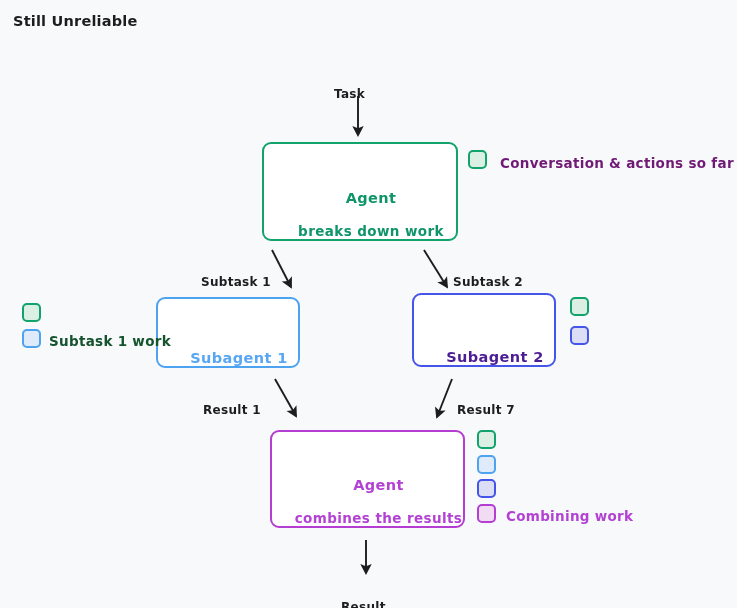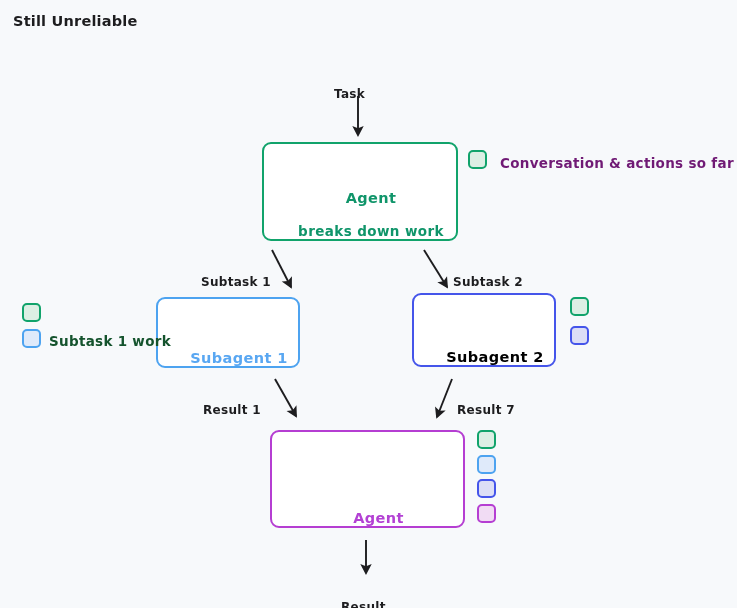--- a/index.html
+++ b/index.html
@@ -66,21 +66,21 @@
   #node-subagent-1 {
     left: 156px; top: 297px;
     width: 144px; height: 71px;
     border: 2.6px solid #4da3f0;
     color: #59a7f2;
   }
   #node-subagent-2 {
     left: 412px; top: 293px;
     width: 144px; height: 74px;
     border: 2.6px solid #4555ea;
-    color: #000000;
+    color: #4c1d95;
   }
   #node-agent-combines {
     left: 270px; top: 430px;
     width: 195px; height: 98px;
     border: 2.8px solid #b53ed2;
     color: #b341d4;
   }
 
   
   .edge-label {
@@ -184,30 +184,32 @@
   <div class="abs node" id="node-subagent-1">
     <div class="line1">Subagent 1</div>
   </div>
 
   <div class="abs node" id="node-subagent-2">
     <div class="line1">Subagent 2</div>
   </div>
 
   <div class="abs node" id="node-agent-combines">
     <div class="line1">Agent</div>
+    <div class="line2">combines the results</div>
   </div>
 
   <div class="abs swatch sw-green" id="legend-conversation-swatch"></div>
   <div class="abs legend-label" id="legend-conversation-label">Conversation &amp; actions so far</div>
 
   <div class="abs swatch sw-green" id="legend-left-green-swatch"></div>
   <div class="abs swatch sw-blue" id="legend-left-blue-swatch"></div>
   <div class="abs legend-label" id="legend-subtask1-label">Subtask 1 work</div>
 
   <div class="abs swatch sw-green" id="legend-right-green-swatch"></div>
   <div class="abs swatch sw-indigo" id="legend-right-indigo-swatch"></div>
 
   <div class="abs swatch sw-green" id="legend-stack-green"></div>
   <div class="abs swatch sw-blue" id="legend-stack-blue"></div>
   <div class="abs swatch sw-indigo" id="legend-stack-indigo"></div>
   <div class="abs swatch sw-purple" id="legend-stack-purple"></div>
+  <div class="abs legend-label" id="legend-combining-label">Combining work</div>
 
 </div>
 
 </body></html>

